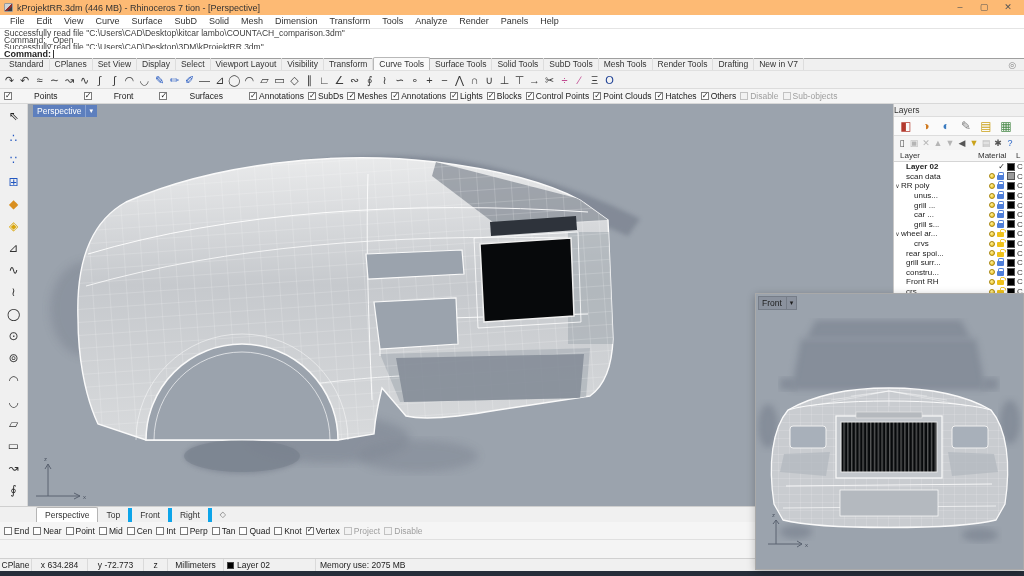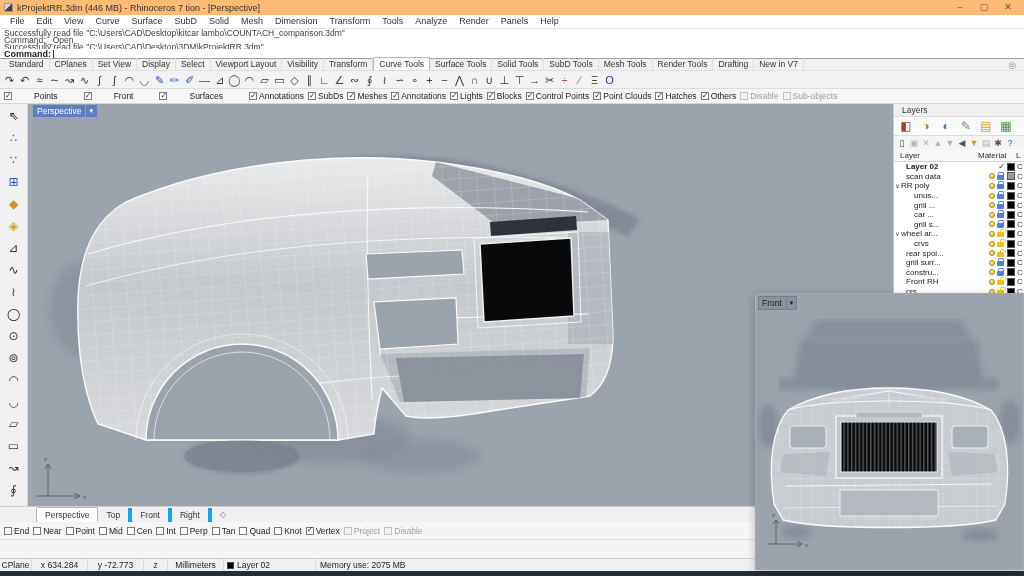--- a/index.html
+++ b/index.html
@@ -50,21 +50,21 @@
   .lefttools{width:28px;background:#f0f0f0;border-right:1px solid #d8d8d8;display:flex;flex-direction:column;align-items:center;padding-top:2px;}
   .lico{height:22px;width:22px;text-align:center;font-size:12px;line-height:21px;color:#333;}
 
   .viewport{position:relative;width:865px;height:402px;background:#9ba3ad;overflow:hidden;}
   .vplabel{position:absolute;left:5px;top:1px;background:#5d7fbe;color:#fff;font-size:8.5px;padding:0 4px;line-height:12px;z-index:5;display:flex;align-items:center;}
   .vplabel .arr{margin-left:4px;border-left:1px solid #89a3d2;padding-left:3px;font-size:7px;}
   .viewport svg{position:absolute;left:0;top:0;}
 
   
   .layers{width:131px;background:#f0f0f0;border-left:1px solid #c9c9c9;display:flex;flex-direction:column;overflow:hidden;}
-  .paneltitle{height:12px;font-size:8.5px;color:#333;padding:1px 0 0 8px;}
+  .paneltitle{height:12px;font-size:8.5px;color:#333;padding:1px 0 0 0;}
   .paneltabs{height:20px;background:#fafafa;border:1px solid #ddd;border-left:none;border-right:none;display:flex;align-items:center;padding-left:2px;}
   .ptab{width:20px;text-align:center;font-size:12px;line-height:18px;}
   .ltoolbar{height:14px;display:flex;align-items:center;padding-left:2px;background:#f4f4f4;}
   .ltb{width:12px;text-align:center;font-size:9px;color:#444;line-height:13px;}
   .ltb.muted{color:#b5b5b5;}
   .colhead{height:12px;display:flex;align-items:center;background:#f7f7f7;border-bottom:1px solid #d5d5d5;font-size:8px;color:#333;padding-left:6px;}
   .colhead .c1{flex:1;}
   .colhead .c2{width:38px;}
   .colhead .c3{width:8px;}
   .layerlist{flex:1;background:#ffffff;overflow:hidden;}

